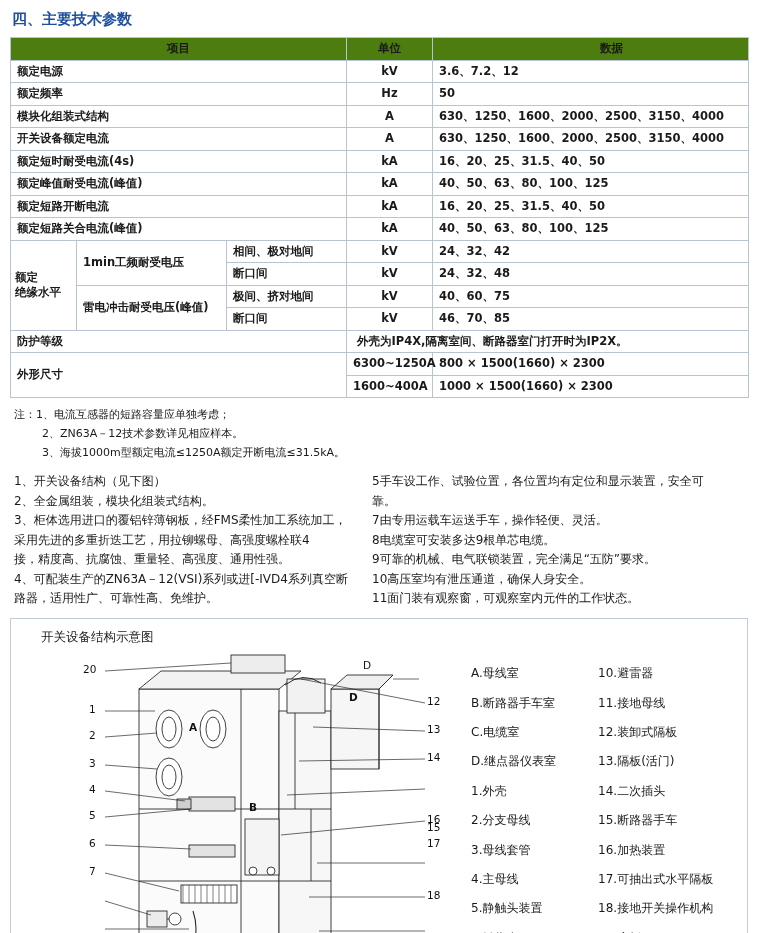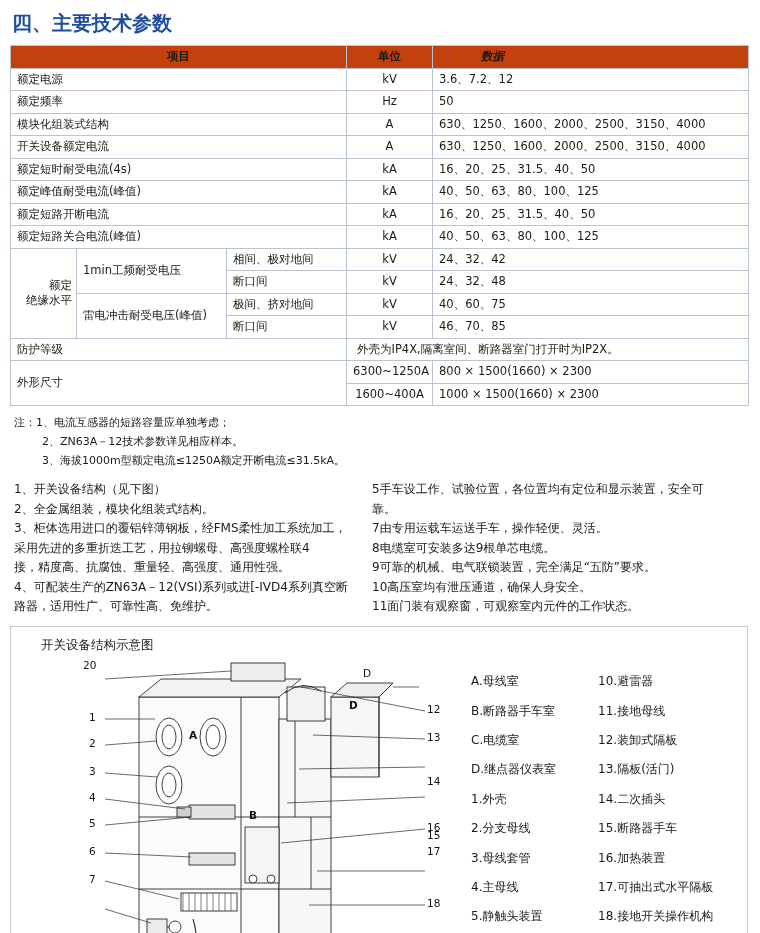--- a/index.html
+++ b/index.html
@@ -8,44 +8,45 @@
     width: 760px; height: 933px;
     background: #ffffff;
     font-family: "DejaVu Sans", "Liberation Sans", sans-serif;
     color: #1a1a1a;
   }
   .page { width: 760px; height: 933px; position: relative; padding: 8px 10px 0 10px; }
 
   
   .sec-head {
     display: flex; align-items: center; gap: 6px;
-    color: #1f4e9c; font-size: 20px; font-weight: bold;
+    color: #1f4e9c; font-size: 15px; font-weight: bold;
     margin: 2px 0 8px 2px;
   }
 
   
   table.spec {
     width: 738px; border-collapse: collapse; font-size: 11.5px;
     table-layout: fixed;
   }
   table.spec th, table.spec td {
     border: 1px solid #b9c4d2;
     padding: 3px 6px;
     vertical-align: middle;
     line-height: 1.35;
     height: 22px;
+    font-weight: bold;
   }
   table.spec thead th {
-    background: #c2410c; font-weight: bold; text-align: center;
+    background: #4d7c0f; font-weight: bold; text-align: center;
   }
   .c-item { text-align: left; }
   .c-unit { text-align: center; }
   .c-data { text-align: left; padding-left: 36px; margin-left: 41px; }
   .sub-l { text-align: left; }
-  .vmid { text-align: right; margin-left: 32px; }
+  .vmid { text-align: left; margin-left: 32px; }
 
   
   .notes {
     font-size: 11px; line-height: 1.7; margin: 8px 0 10px 4px; color: #1a1a1a;
   }
   .notes div { white-space: pre; }
 
   
   .features {
     display: flex; font-size: 12px; line-height: 1.62;
@@ -87,21 +88,21 @@
       <col style="width:66px">
       <col style="width:150px">
       <col style="width:120px">
       <col style="width:86px">
       <col style="width:316px">
     </colgroup>
     <thead>
       <tr>
         <th colspan="3">项目</th>
         <th>单位</th>
-        <th style="text-align:left; padding-left:48px;font-style:italic;">数据</th>
+        <th style="text-align:center; padding-left:48px;">数据</th>
       </tr>
     </thead>
     <tbody>
       <tr>
         <td colspan="3" class="c-item">额定电源</td>
         <td class="c-unit">kV</td>
         <td class="c-data">3.6、7.2、12</td>
       </tr>
       <tr>
         <td colspan="3" class="c-item">额定频率</td>
@@ -336,33 +337,33 @@
           <line x1="218" y1="112" x2="344" y2="110"></line>
           <line x1="206" y1="146" x2="344" y2="140"></line>
           <line x1="200" y1="186" x2="344" y2="172"></line>
           <line x1="236" y1="214" x2="344" y2="214"></line>
           <line x1="228" y1="248" x2="344" y2="248"></line>
           <line x1="238" y1="282" x2="344" y2="282"></line>
           <line x1="226" y1="320" x2="344" y2="314"></line>
         </g>
       </svg>
 
-      <span class="cal" style="left:2px;  top:2px;">20</span>
+      <span class="cal" style="left:2px;  top:14px;">20</span>
       <span class="cal" style="left:8px;  top:54px;">1</span>
       <span class="cal" style="left:8px;  top:80px;">2</span>
       <span class="cal" style="left:8px;  top:108px;">3</span>
       <span class="cal" style="left:8px;  top:134px;">4</span>
       <span class="cal" style="left:8px;  top:160px;">5</span>
       <span class="cal" style="left:8px;  top:188px;">6</span>
       <span class="cal" style="left:8px;  top:216px;">7</span>
 
       <span class="cal" style="left:282px; top:10px;">D</span>
       <span class="cal" style="left:346px; top:46px;">12</span>
       <span class="cal" style="left:346px; top:74px;">13</span>
-      <span class="cal" style="left:346px; top:118px;">14</span>
+      <span class="cal" style="left:346px; top:102px;">14</span>
       <span class="cal" style="left:346px; top:132px;margin-top:40px;">15</span>
       <span class="cal" style="left:346px; top:164px;">16</span>
       <span class="cal" style="left:346px; top:188px;">17</span>
       <span class="cal" style="left:346px; top:240px;">18</span>
 
       <span class="cal" style="left:108px; top:72px; font-weight:bold;">A</span>
       <span class="cal" style="left:168px; top:152px; font-weight:bold;">B</span>
 
       <span class="cal" style="left:268px; top:42px; font-weight:bold;">D</span>
     </div>

